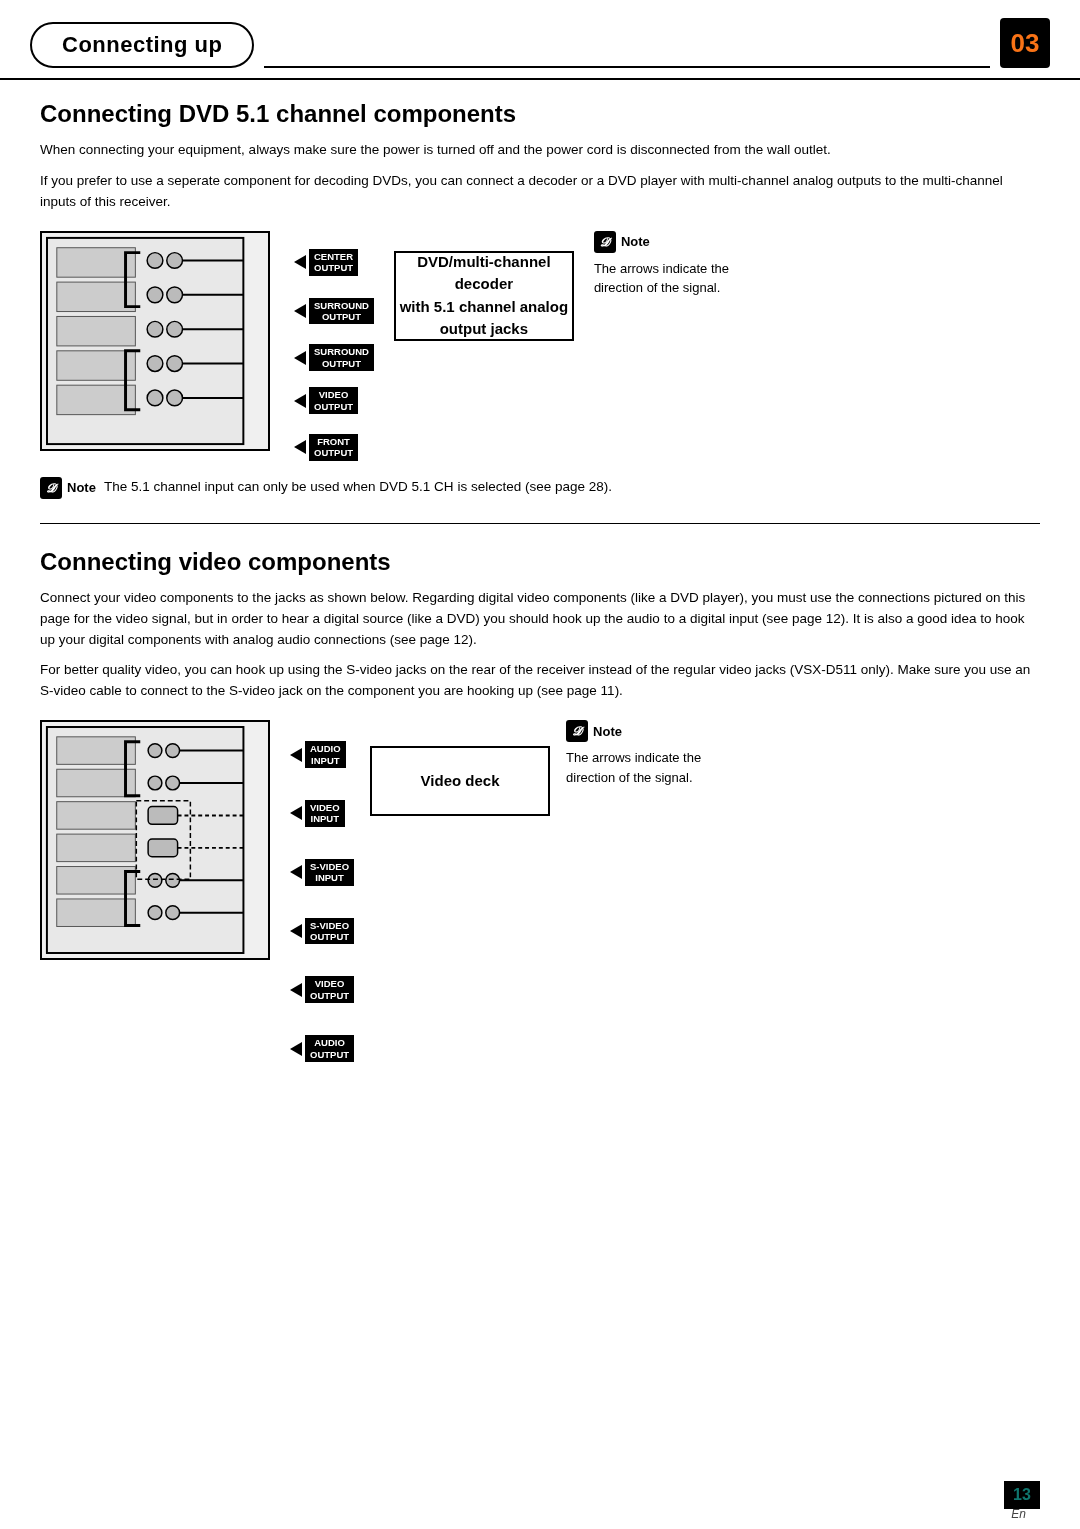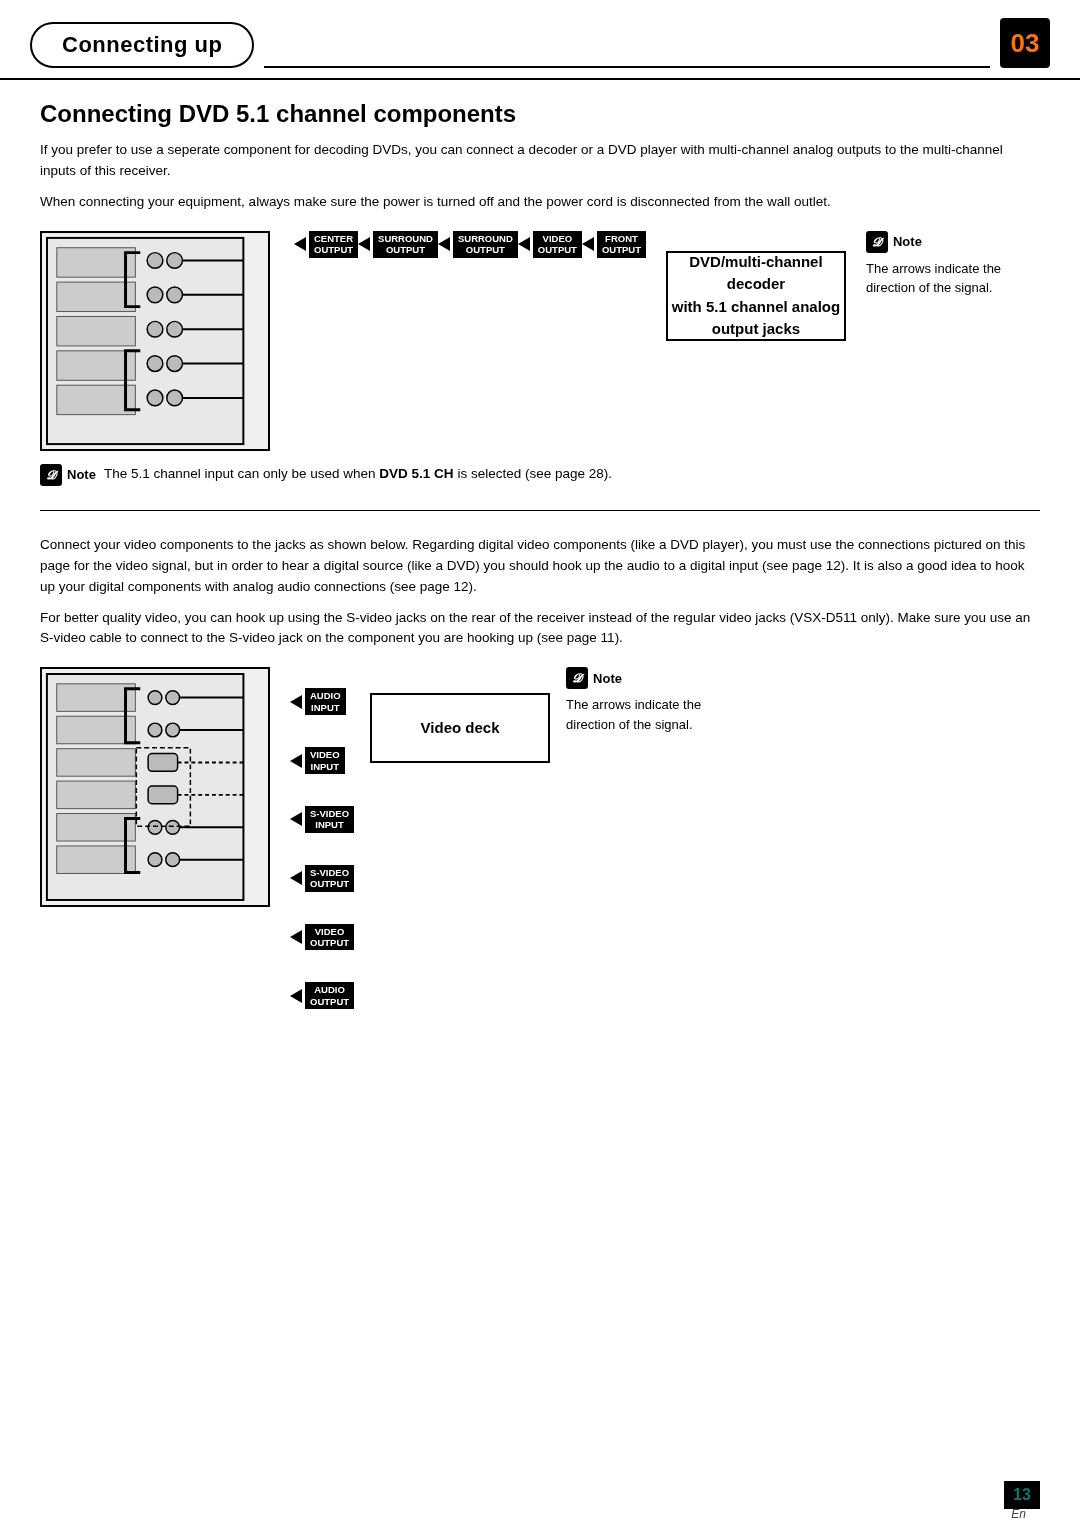--- a/index.html
+++ b/index.html
@@ -76,21 +76,21 @@
       gap: 20px;
     }
 
     .diagram-left {
       flex: 0 0 auto;
     }
 
     .diagram-labels {
       flex: 0 0 auto;
       display: flex;
-      flex-direction: row;
+      flex-direction: column;
       gap: 0px;
       margin-left: 4px;
     }
 
     .arrow-left {
       width: 0;
       height: 0;
       border-top: 7px solid transparent;
       border-bottom: 7px solid transparent;
       border-right: 12px solid #000;
@@ -223,21 +223,21 @@
       color: #444;
     }
 
     hr.divider {
       border: none;
       border-top: 1px solid #000;
       margin: 16px 0;
     }
 
     .bold-inline {
-      font-weight: bold;
+      font-weight: normal;
     }
 
     .label-group-row {
       display: flex;
       align-items: center;
       margin-bottom: 6px;
     }
   </style>
 </head>
 <body>
@@ -245,22 +245,22 @@
 <div class="page-header">
   <div class="header-title-pill">Connecting up</div>
   <div class="header-spacer"></div>
   <div class="header-number">03</div>
 </div>
 
 <div class="page-content">
 
   <h2 class="section-title">Connecting DVD 5.1 channel components</h2>
 
+  <p class="body-text">When connecting your equipment, always make sure the power is turned off and the power cord is disconnected from the wall outlet.</p>
   <p class="body-text">If you prefer to use a seperate component for decoding DVDs, you can connect a decoder or a DVD player with multi-channel analog outputs to the multi-channel inputs of this receiver.</p>
-  <p class="body-text">When connecting your equipment, always make sure the power is turned off and the power cord is disconnected from the wall outlet.</p>
 
   <div class="diagram-container">
 
     <div class="diagram-left">
       <svg width="230" height="220" viewBox="0 0 230 220" class="receiver-svg">
 
         <rect x="5" y="5" width="200" height="210" fill="#e8e8e8" stroke="#000" stroke-width="2"></rect>
 
         <rect x="15" y="15" width="80" height="30" fill="#ccc" stroke="#555" stroke-width="1"></rect>
         <rect x="15" y="50" width="80" height="30" fill="#ccc" stroke="#555" stroke-width="1"></rect>
@@ -359,20 +359,21 @@
       <span>Note</span>
     </div>
     <p class="note-block-text">
       <span>The 5.1 channel input can only be used when </span><span class="bold-inline">DVD 5.1 CH</span><span> is selected (see page 28).</span>
     </p>
   </div>
 
   <hr class="divider">
 
   <div class="video-section">
+    <h2 class="section-title">Connecting video components</h2>
 
     <p class="body-text">Connect your video components to the jacks as shown below. Regarding digital video components (like a DVD player), you must use the connections pictured on this page for the video signal, but in order to hear a digital source (like a DVD) you should hook up the audio to a digital input (see page 12). It is also a good idea to hook up your digital components with analog audio connections (see page 12).</p>
     <p class="body-text">For better quality video, you can hook up using the S-video jacks on the rear of the receiver instead of the regular video jacks (VSX-D511 only). Make sure you use an S-video cable to connect to the S-video jack on the component you are hooking up (see page 11).</p>
 
     <div class="diagram2-container">
 
       <div class="diagram-left">
         <svg width="230" height="240" viewBox="0 0 230 240" class="receiver-svg">
 
           <rect x="5" y="5" width="200" height="230" fill="#e8e8e8" stroke="#000" stroke-width="2"></rect>

